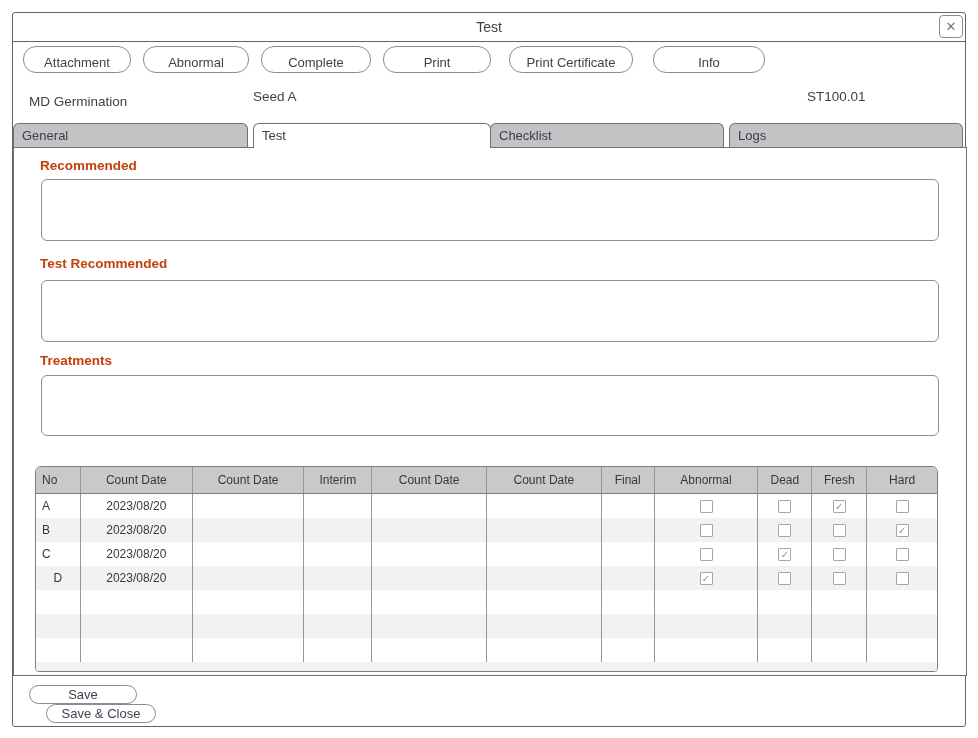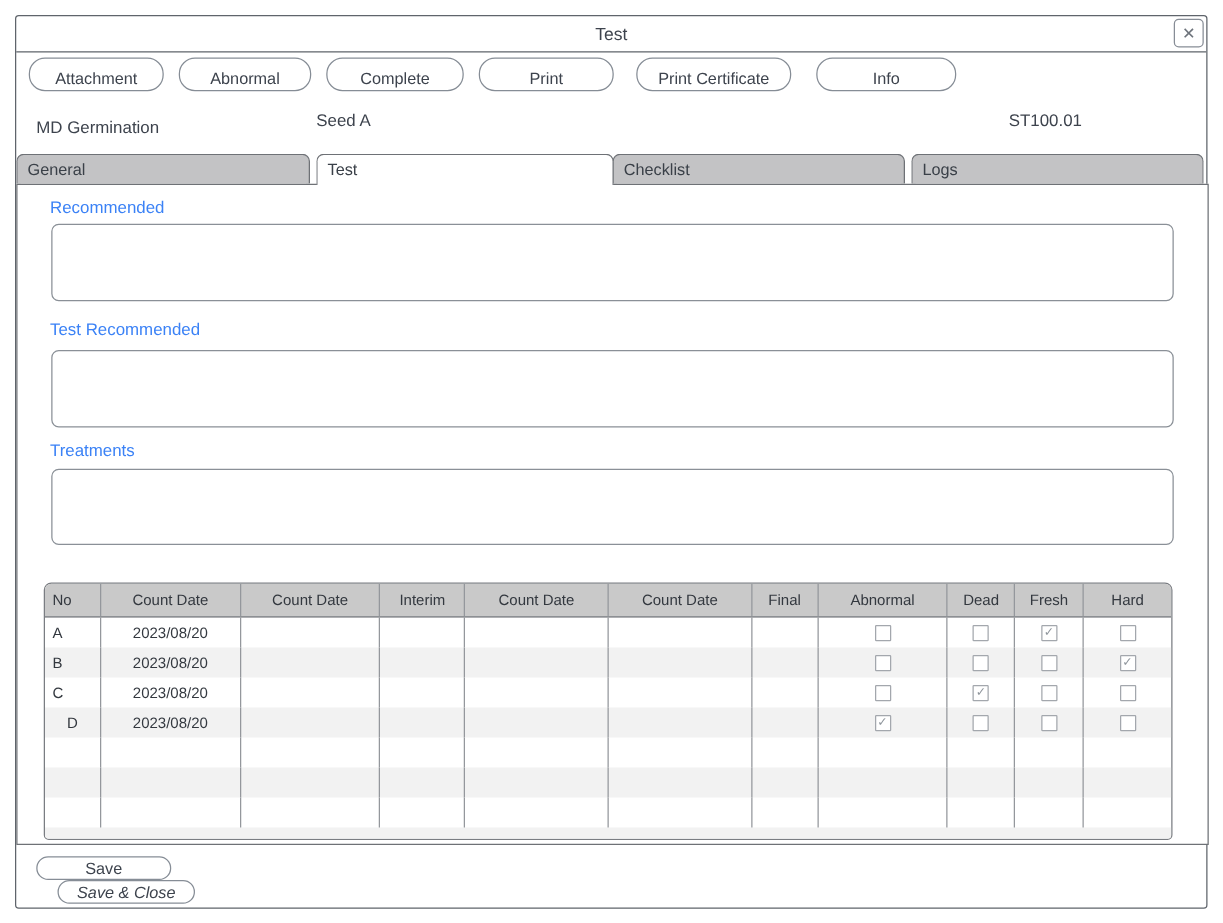--- a/index.html
+++ b/index.html
@@ -35,21 +35,21 @@
     border-bottom:none;border-radius:6px 6px 0 0;background:#c3c3c5;font-size:13px;
     color:#3a4048;padding:4px 8px 0 8px;cursor:pointer;}
   .tab.t0{left:0;width:235px;}
   .tab.t1{left:240px;width:238px;}
   .tab.t2{left:477px;width:234px;}
   .tab.t3{left:716px;width:234px;}
   .tab.active{background:#ffffff;height:25px;z-index:3;}
   
   .content{position:absolute;left:0;top:134px;width:954px;height:529px;box-sizing:border-box;
     border:1px solid #6e7176;background:#fff;z-index:1;}
-  .sec-label{position:absolute;left:26px;font-size:13.5px;color:#3b82f6;}
+  .sec-label{position:absolute;left:26px;font-size:13.5px;color:#c2410c;font-weight:bold;}
   .sl0{top:10px;}
   .sl1{top:108px;}
   .sl2{top:205px;}
   .ta{position:absolute;left:27px;width:898px;box-sizing:border-box;border:1px solid #8a9097;
     border-radius:6px;resize:none;background:#fff;font-family:inherit;font-size:13px;padding:4px 6px;}
   .ta0{top:31px;height:62px;}
   .ta1{top:132px;height:62px;}
   .ta2{top:227px;height:61px;}
   
   .ctable{position:absolute;left:21px;top:318px;width:903px;box-sizing:border-box;
@@ -65,21 +65,21 @@
   .c10{width:70px;border-right:none;}
   .cb{width:13px;height:13px;box-sizing:border-box;border:1px solid #a3a7ad;border-radius:1px;
     background:#fff;display:flex;align-items:center;justify-content:center;font-size:10px;
     line-height:11px;color:#8f959c;cursor:pointer;}
   .strip{height:9px;background:#f2f2f2;}
   
   .footer{position:absolute;left:16px;top:672px;height:28px;display:flex;flex-direction:column;}
   .fbtn{height:27px;border:1px solid #868d96;border-radius:13px;background:#fff;color:#3d434d;
     font-size:13px;font-family:inherit;cursor:pointer;box-sizing:border-box;}
   .fbtn.f0{width:108px;}
-  .fbtn.f1{width:110px;margin-left:17px;font-style:italic;}
+  .fbtn.f1{width:110px;margin-left:17px;}
 </style>
 </head>
 <body>
 
 <div class="window">
 
   <div class="title-bar">
     <span class="title">Test</span>
     <button class="close-btn">
         <span>✕</span>

